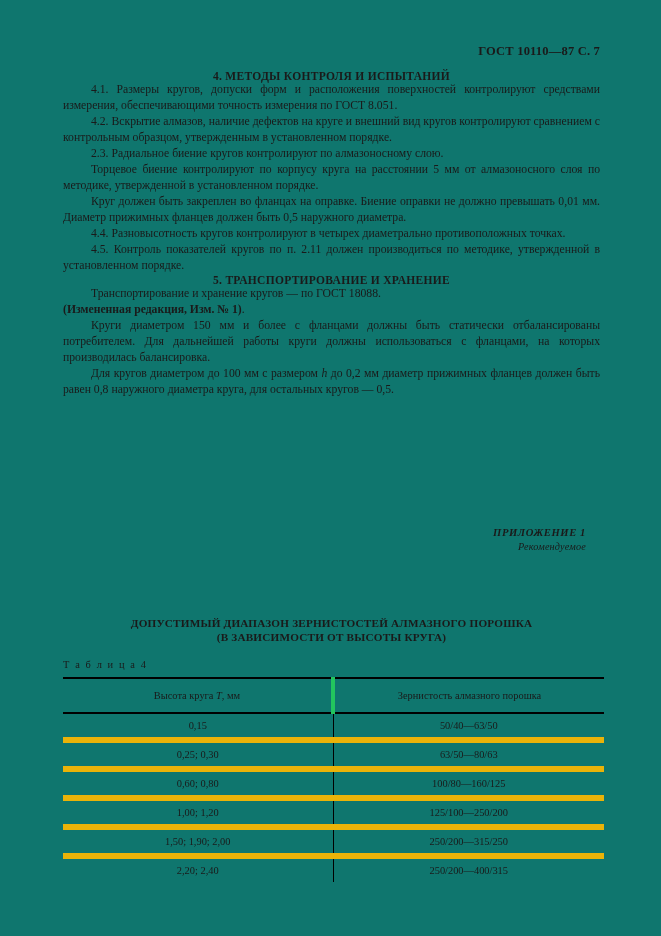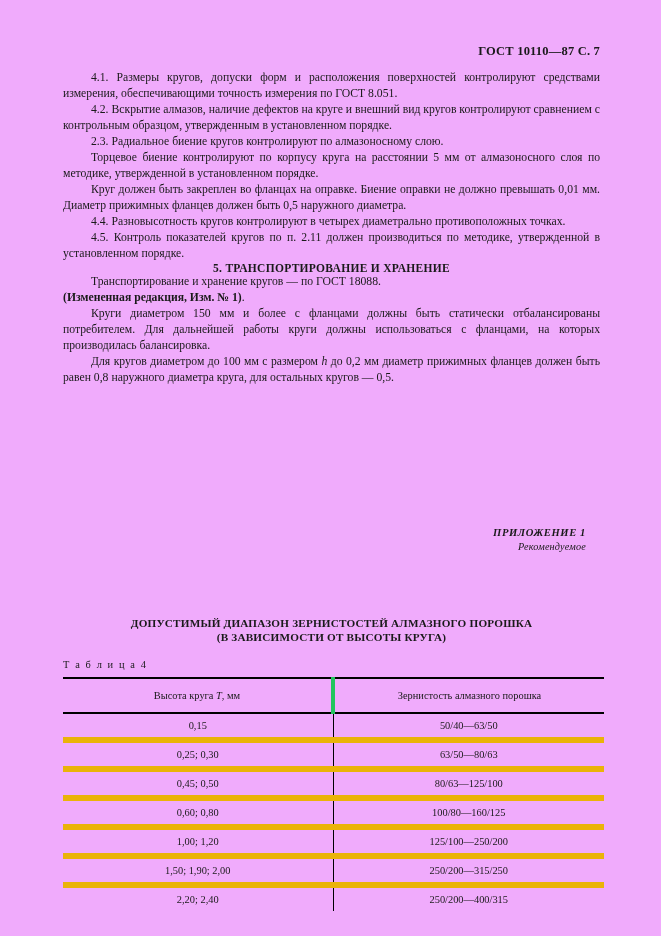--- a/index.html
+++ b/index.html
@@ -14,21 +14,21 @@
     font-family: "Liberation Serif", "DejaVu Serif", serif;
     color: #1a1a1a;
     overflow: hidden;
   }
 
   .page {
     position: absolute;
     left: 0; top: 0;
     width: 661px;
     height: 936px;
-    background: #f0abfc;
+    background: #0f766e;
   }
 
   
   .doc-header {
     position: absolute;
     top: 44px;
     right: 61px;
     font-size: 12.5px;
     font-weight: bold;
     letter-spacing: 0.2px;
@@ -149,20 +149,21 @@
 </style>
 </head>
 <body>
 
 <div class="page">
 
   <div class="doc-header">ГОСТ 10110—87 С. 7</div>
 
   <div class="content">
 
+    <h2 class="section-title sec-4">4.  МЕТОДЫ КОНТРОЛЯ И ИСПЫТАНИЙ</h2>
 
     <p class="body">4.1.  Размеры кругов, допуски форм и расположения поверхностей контролируют средствами измерения, обеспечивающими точность измерения по ГОСТ 8.051.</p>
     <p class="body">4.2.  Вскрытие алмазов, наличие дефектов на круге и внешний вид кругов контролируют сравнением с контрольным образцом, утвержденным в установленном порядке.</p>
     <p class="body">2.3.  Радиальное биение кругов контролируют по алмазоносному слою.</p>
     <p class="body">Торцевое биение контролируют по корпусу круга на расстоянии 5 мм от алмазоносного слоя по методике, утвержденной в установленном порядке.</p>
     <p class="body">Круг должен быть закреплен во фланцах на оправке. Биение оправки не должно превышать 0,01 мм. Диаметр прижимных фланцев должен быть 0,5 наружного диаметра.</p>
     <p class="body">4.4.  Разновысотность кругов контролируют в четырех диаметрально противоположных точках.</p>
     <p class="body">4.5.  Контроль показателей кругов по п. 2.11 должен производиться по методике, утвержденной в установленном порядке.</p>
 
     <h2 class="section-title sec-5">5.  ТРАНСПОРТИРОВАНИЕ И ХРАНЕНИЕ</h2>
@@ -196,24 +197,20 @@
 
         <tr>
           <td class="col1">0,15</td>
           <td class="col2">50/40—63/50</td>
         </tr>
         <tr>
           <td class="col1">0,25; 0,30</td>
           <td class="col2">63/50—80/63</td>
         </tr>
         <tr>
-          <td class="col1">0,45; 0,50</td>
-          <td class="col2">80/63—125/100</td>
-        </tr>
-        <tr>
           <td class="col1">0,60; 0,80</td>
           <td class="col2">100/80—160/125</td>
         </tr>
         <tr>
           <td class="col1">1,00; 1,20</td>
           <td class="col2">125/100—250/200</td>
         </tr>
         <tr>
           <td class="col1">1,50; 1,90; 2,00</td>
           <td class="col2">250/200—315/250</td>

